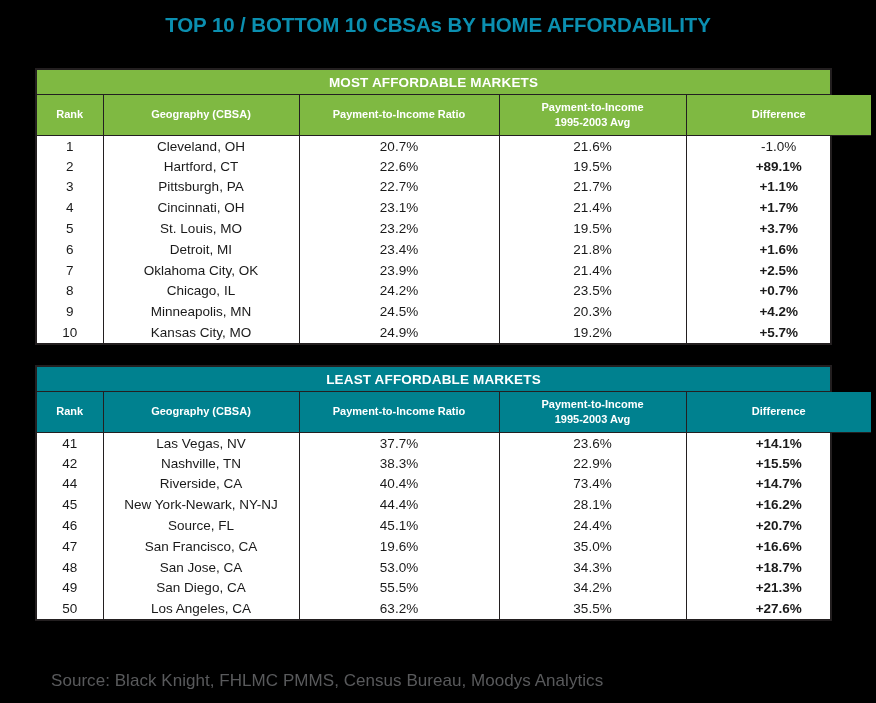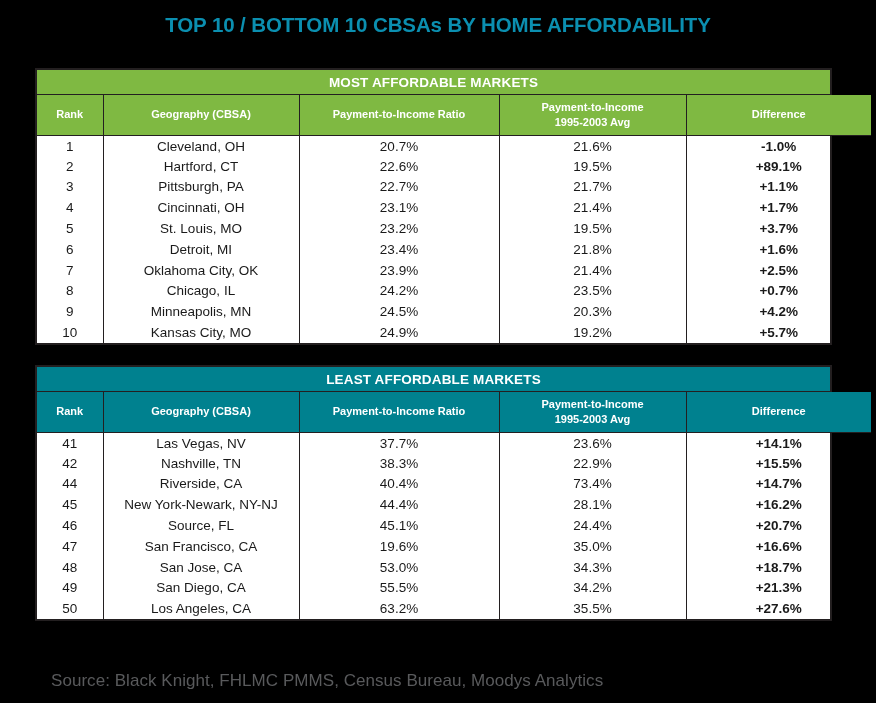--- a/index.html
+++ b/index.html
@@ -102,21 +102,21 @@
     padding: 0 6px;
     border: none;
     box-sizing: border-box;
     white-space: nowrap;
   }
   tbody td.rank  { text-align: center; border-right: 1.5px solid #231f20; }
   tbody td.geo   { text-align: center;   border-right: 1.5px solid #231f20; }
   tbody td.pti   { text-align: center; border-right: 1.5px solid #231f20; }
   tbody td.avg   { text-align: center; border-right: 1.5px solid #231f20; }
   tbody td.diff  { text-align: center; font-weight: bold; }
-  tbody td.diff.plain { font-weight: bold; }
+  tbody td.diff.plain { font-weight: normal; }
   tbody tr:first-child td { padding-top: 1px; }
   tbody tr:last-child td { padding-bottom: 1px; }
 
   .source {
     position: absolute;
     left: 51px;
     top: 671px;
     font-size: 17px;
     color: #595a5c;
     letter-spacing: 0.05px;

